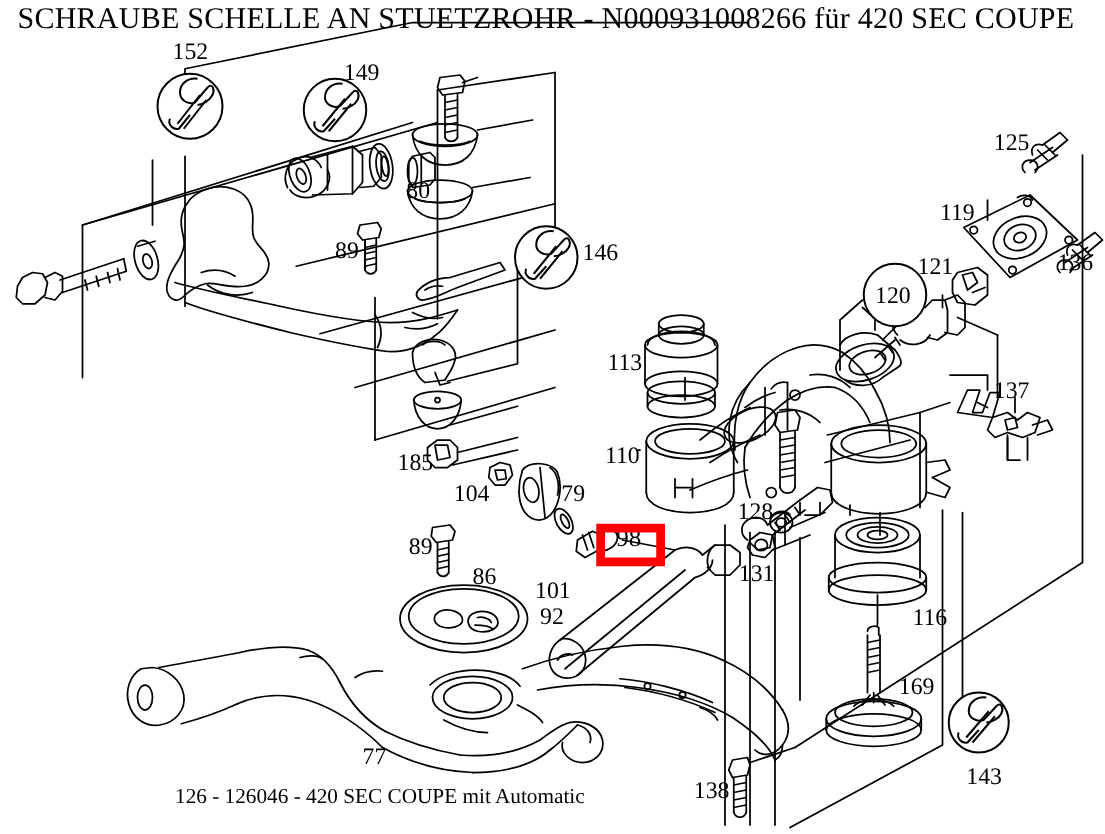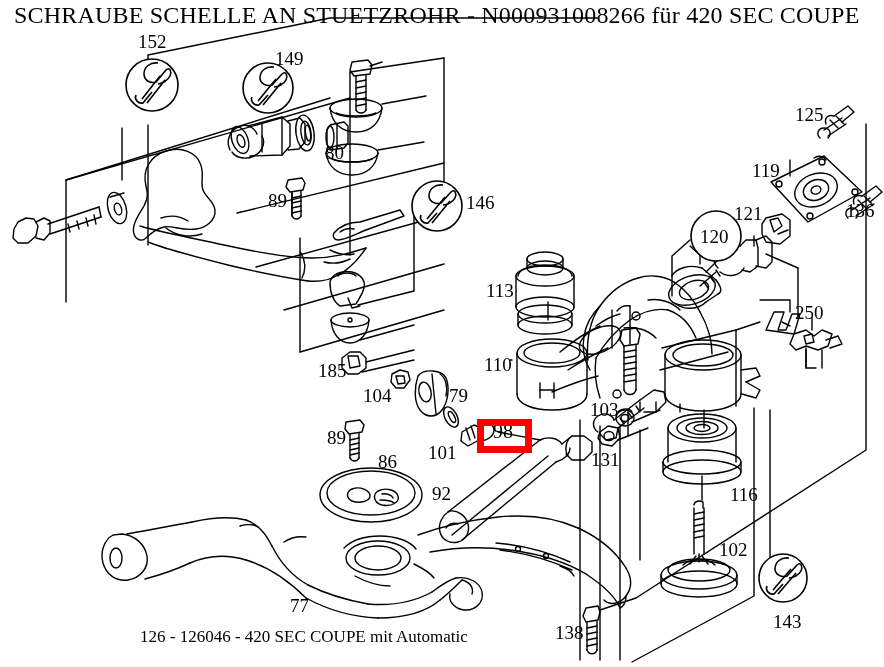--- a/index.html
+++ b/index.html
@@ -500,32 +500,32 @@
   <div class="lbl" style="left:275px;top:49px">149</div>
   <div class="lbl" style="left:325px;top:143px">80</div>
   <div class="lbl" style="left:268px;top:191px">89</div>
   <div class="lbl" style="left:466px;top:193px">146</div>
   <div class="lbl" style="left:795px;top:105px">125</div>
   <div class="lbl" style="left:752px;top:161px">119</div>
   <div class="lbl" style="left:734px;top:204px">121</div>
   <div class="lbl" style="left:846px;top:201px">136</div>
   <div class="lbl" style="left:700px;top:227px">120</div>
   <div class="lbl" style="left:486px;top:281px">113</div>
-  <div class="lbl" style="left:795px;top:303px">250</div>
+  <div class="lbl" style="left:795px;top:303px">137</div>
   <div class="lbl" style="left:318px;top:361px">185</div>
   <div class="lbl" style="left:484px;top:355px">110</div>
   <div class="lbl" style="left:363px;top:386px">104</div>
   <div class="lbl" style="left:449px;top:386px">79</div>
-  <div class="lbl" style="left:590px;top:400px">103</div>
+  <div class="lbl" style="left:590px;top:400px">128</div>
   <div class="lbl" style="left:327px;top:428px">89</div>
-  <div class="lbl" style="left:428px;top:443px">101</div>
+  <div class="lbl" style="left:428px;top:463px">101</div>
   <div class="lbl" style="left:493px;top:422px;font-size:20px">98</div>
   <div class="lbl" style="left:591px;top:450px">131</div>
   <div class="lbl" style="left:378px;top:452px">86</div>
   <div class="lbl" style="left:432px;top:484px">92</div>
   <div class="lbl" style="left:730px;top:485px">116</div>
-  <div class="lbl" style="left:719px;top:540px">102</div>
+  <div class="lbl" style="left:719px;top:540px">169</div>
   <div class="lbl" style="left:290px;top:596px">77</div>
   <div class="lbl" style="left:773px;top:612px">143</div>
   <div class="lbl" style="left:555px;top:623px">138</div>
 
   <div class="hl" id="hlbox" style="left: 477px; top: 419px; width: 55px; height: 34px; border-color: rgb(255, 0, 0); border-width: 7px;"></div>
 </div>
 
 </body></html>

